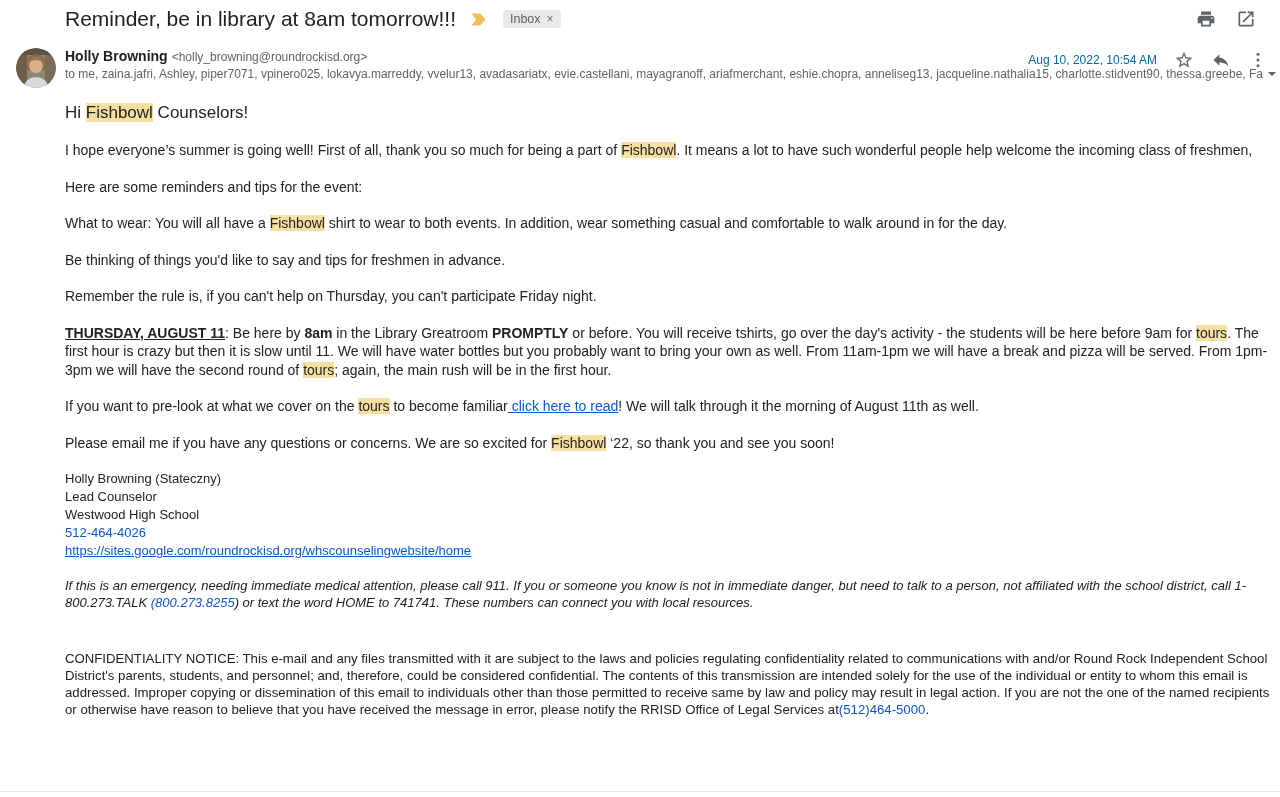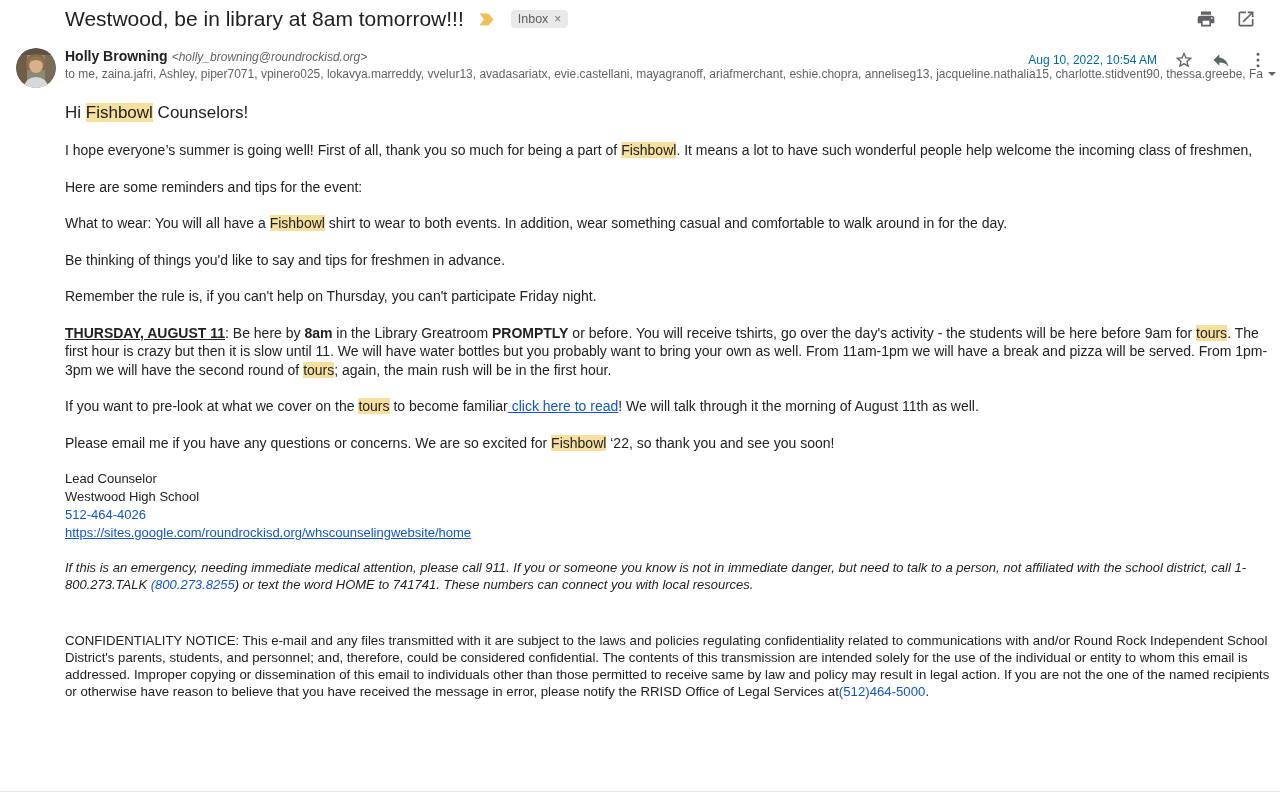--- a/index.html
+++ b/index.html
@@ -45,21 +45,21 @@
   
   .sender-row {
     display: flex;
     align-items: flex-start;
     padding: 17px 12px 0 16px;
   }
   .avatar { width: 40px; height: 40px; border-radius: 50%; overflow: hidden; flex: none; }
   .sender-info { margin-left: 9px; flex: 1; min-width: 0; }
   .sender-line1 { display: flex; align-items: baseline; white-space: nowrap; }
   .sender-name { font-size: 14px; font-weight: 700; color: #202124; }
-  .sender-email { font-size: 12px; color: #5f6368; margin-left: 4px; font-style: italic; }
+  .sender-email { font-size: 12px; color: #5f6368; margin-left: 4px; }
   .to-line {
     margin-top: 3px;
     font-size: 12px;
     color: #5f6368;
     white-space: nowrap;
     display: flex;
     align-items: center;
     cursor: pointer;
   }
   .caret-down {
@@ -91,21 +91,21 @@
     left: 0; right: 0; bottom: 5px;
     border-top: 1px solid #e8e8e8;
   }
 </style>
 </head>
 <body>
 
 <div class="page">
 
   <div class="subject-row">
-    <h1 class="subject">Westwood, be in library at 8am tomorrow!!!</h1>
+    <h1 class="subject">Reminder, be in library at 8am tomorrow!!!</h1>
     <span class="imp-marker">
       <svg width="17" height="15" viewBox="0 0 17 15">
         <path d="M1.5 1.5 h8.2 c.5 0 1 .25 1.3.65 L15.5 7.5 l-4.5 5.35 c-.3.4-.8.65-1.3.65 H1.5 l4.5-6 z" fill="#efc056"></path>
       </svg>
     </span>
     <span class="label-chip">
       <span>Inbox</span>
       <span class="chip-x">×</span>
     </span>
     <span class="subject-spacer"></span>
@@ -178,20 +178,21 @@
   <div class="email-body">
       <p class="para-greeting">Hi <span class="seg-hl">Fishbowl</span> Counselors!</p>
       <p class="para-normal">I hope everyone’s summer is going well! First of all, thank you so much for being a part of <span class="seg-hl">Fishbowl</span>. It means a lot to have such wonderful people help welcome the incoming class of freshmen,</p>
       <p class="para-normal">Here are some reminders and tips for the event:</p>
       <p class="para-normal">What to wear: You will all have a <span class="seg-hl">Fishbowl</span> shirt to wear to both events. In addition, wear something casual and comfortable to walk around in for the day.</p>
       <p class="para-normal">Be thinking of things you'd like to say and tips for freshmen in advance.</p>
       <p class="para-normal">Remember the rule is, if you can't help on Thursday, you can't participate Friday night.</p>
       <p class="para-normal"><span class="seg-bu">THURSDAY, AUGUST 11</span>: Be here by <span class="seg-b">8am</span> in the Library Greatroom <span class="seg-b">PROMPTLY</span> or before. You will <span class="seg-u">receive tshirts</span>, go over the day's activity - the students will be here before 9am for <span class="seg-hl">tours</span>. The first hour is crazy but then it is slow until 11. We will have water bottles but you probably want to bring your own as well. From 11am-1pm we will have a break and pizza will be served. From 1pm-3pm we will have the second round of <span class="seg-hl">tours</span>; again, the main rush will be in the first hour.</p>
       <p class="para-normal">If you want to pre-look at what we cover on the <span class="seg-hl">tours</span> to become familiar<a class="seg-linku"> click here to read</a>! We will talk through it the morning of August 11th as well.</p>
       <p class="para-normal">Please email me if you have any questions or concerns. We are so excited for <span class="seg-hl">Fishbowl</span> ‘22, so thank you and see you soon!</p>
+      <p class="para-sig">Holly Browning (Stateczny)</p>
       <p class="para-sig">Lead Counselor</p>
       <p class="para-sig">Westwood High School</p>
       <p class="para-sig"><a class="seg-link">512-464-4026</a></p>
       <p class="para-sig"><a class="seg-linku">https://sites.google.com/roundrockisd.org/whscounselingwebsite/home</a></p>
       <p class="para-italic">If this is an emergency, needing immediate medical attention, please call 911. If you or someone you know is not in immediate danger, but need to talk to a person, not affiliated with the school district, call  1-800.273.TALK <a class="seg-link">(800.273.8255</a>) or text the word HOME to 741741. These numbers can connect you with local resources.</p>
       <p class="para-notice">CONFIDENTIALITY NOTICE:  This e-mail and any files transmitted with it are subject to the laws and policies regulating confidentiality related to communications with and/or Round Rock Independent School District's parents, students, and personnel; and, therefore, could be considered confidential.  The contents of this transmission are intended solely for the use of the individual or entity to whom this email is addressed.  Improper copying or dissemination of this email to individuals other than those permitted to receive same by law and policy may result in legal action.  If you are not the one of the named recipients or otherwise have reason to believe that you have received the message in error, please notify the RRISD Office of Legal Services at<a class="seg-link">(512)464-5000</a>.</p>
     </div>
 
   <div class="bottom-divider"></div>
 </div>

